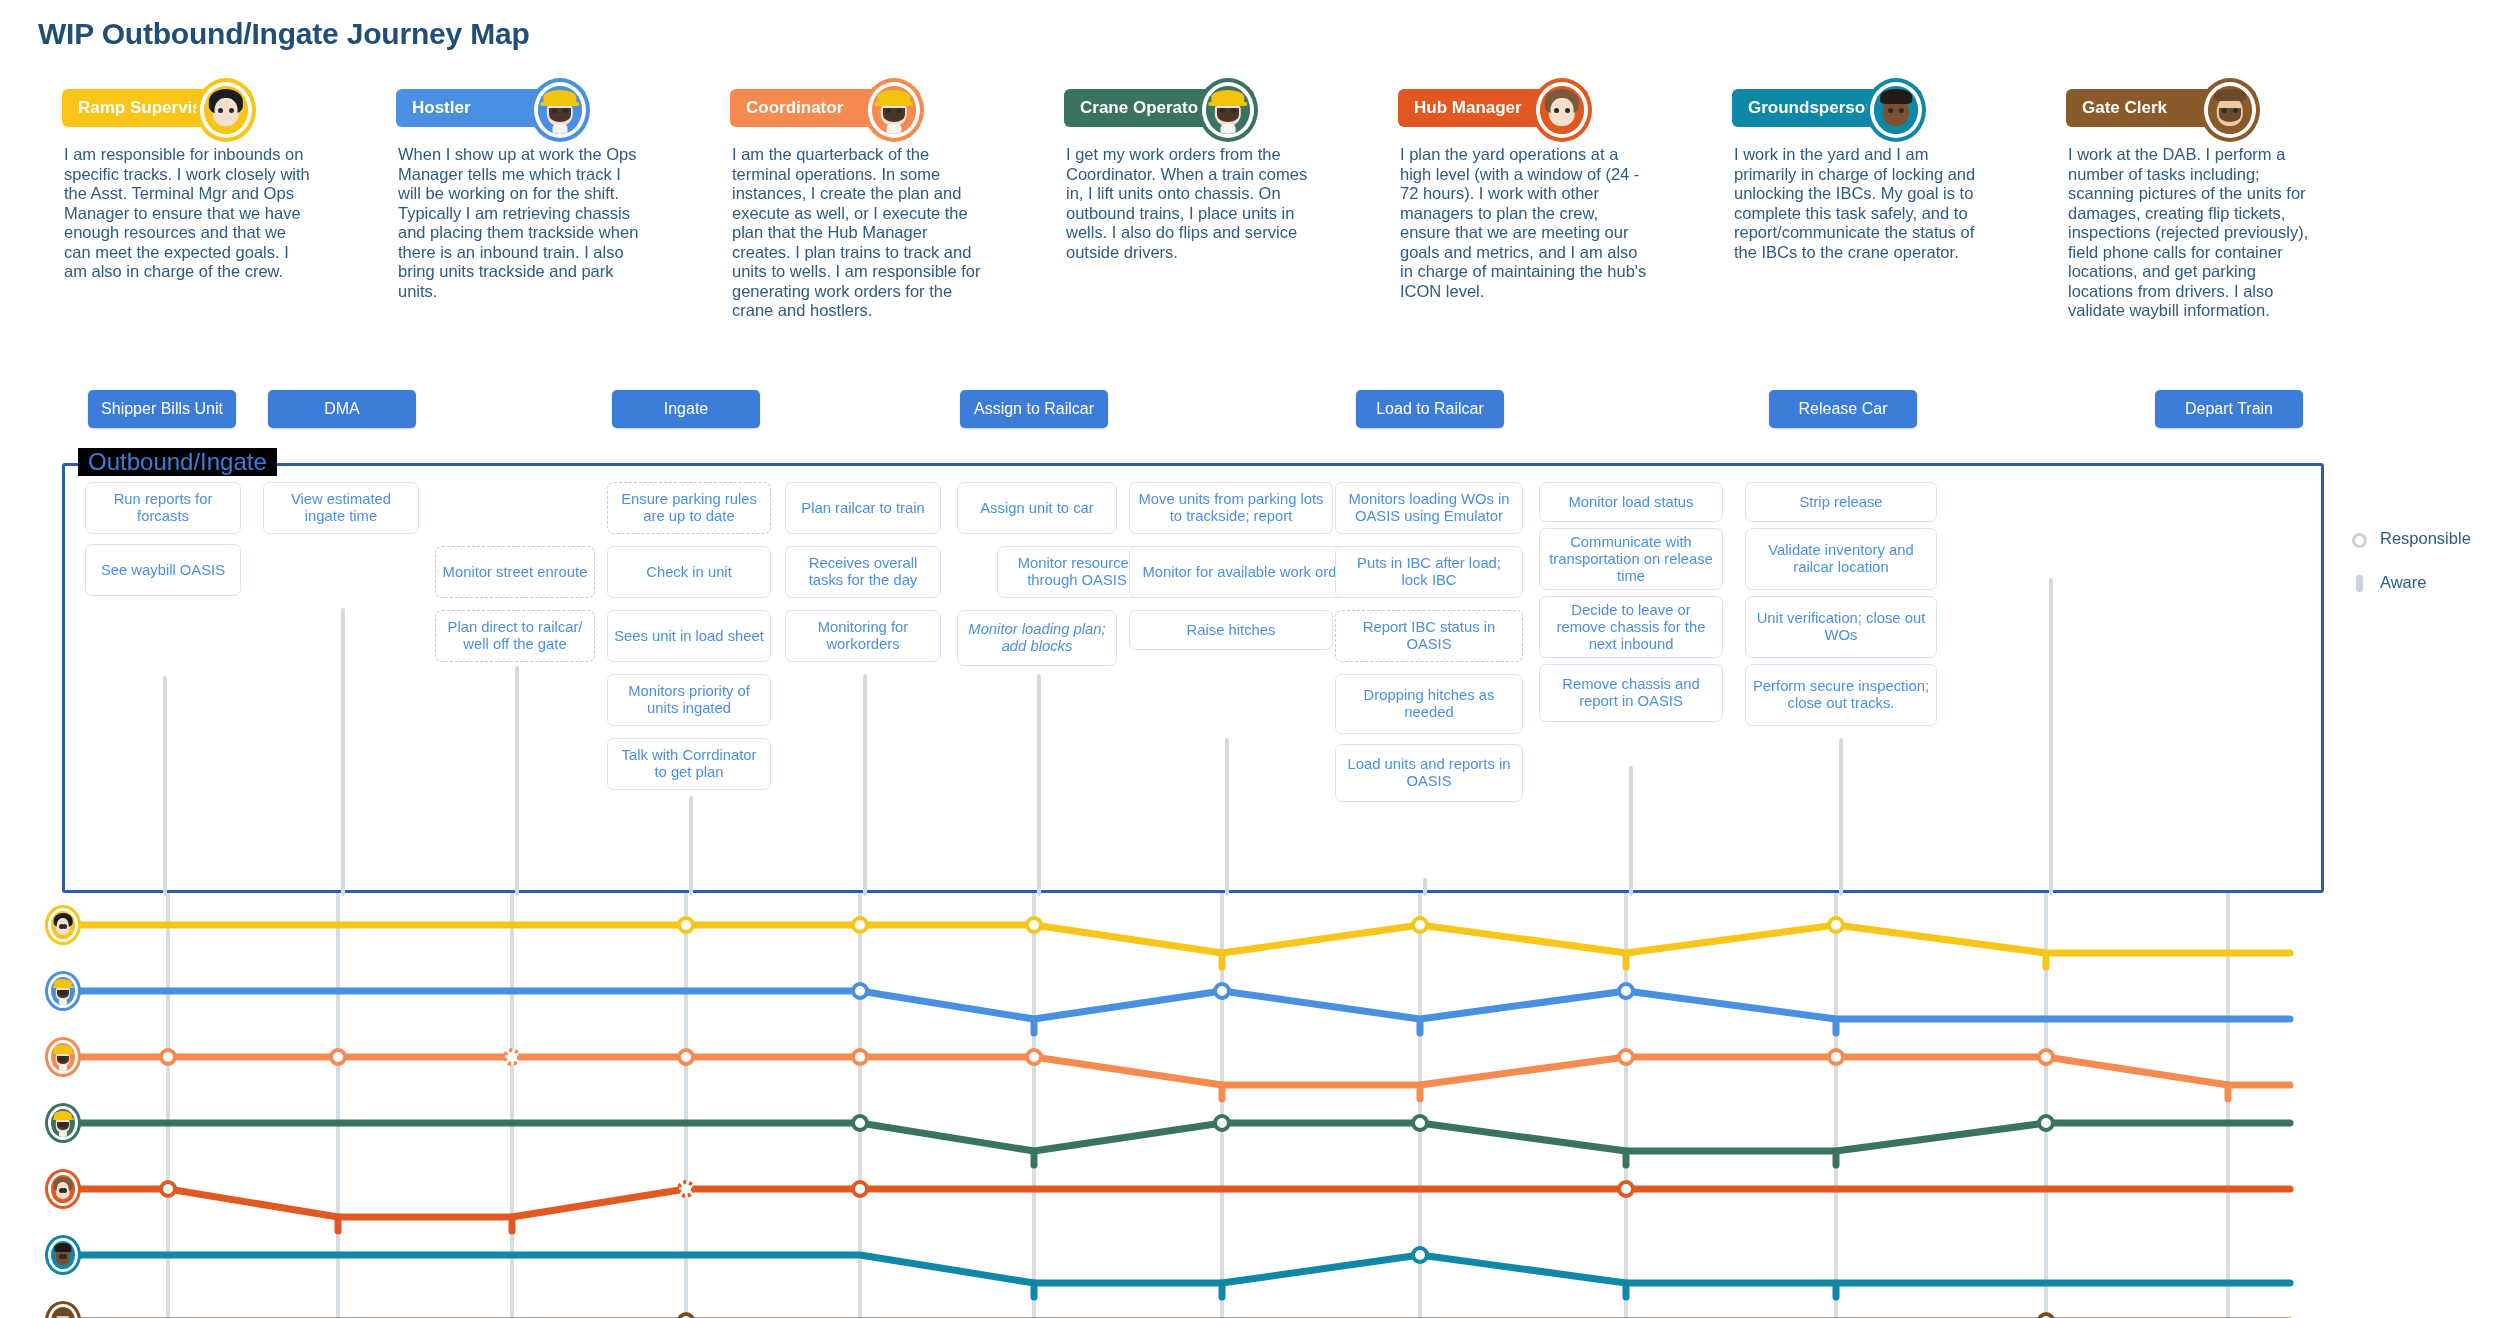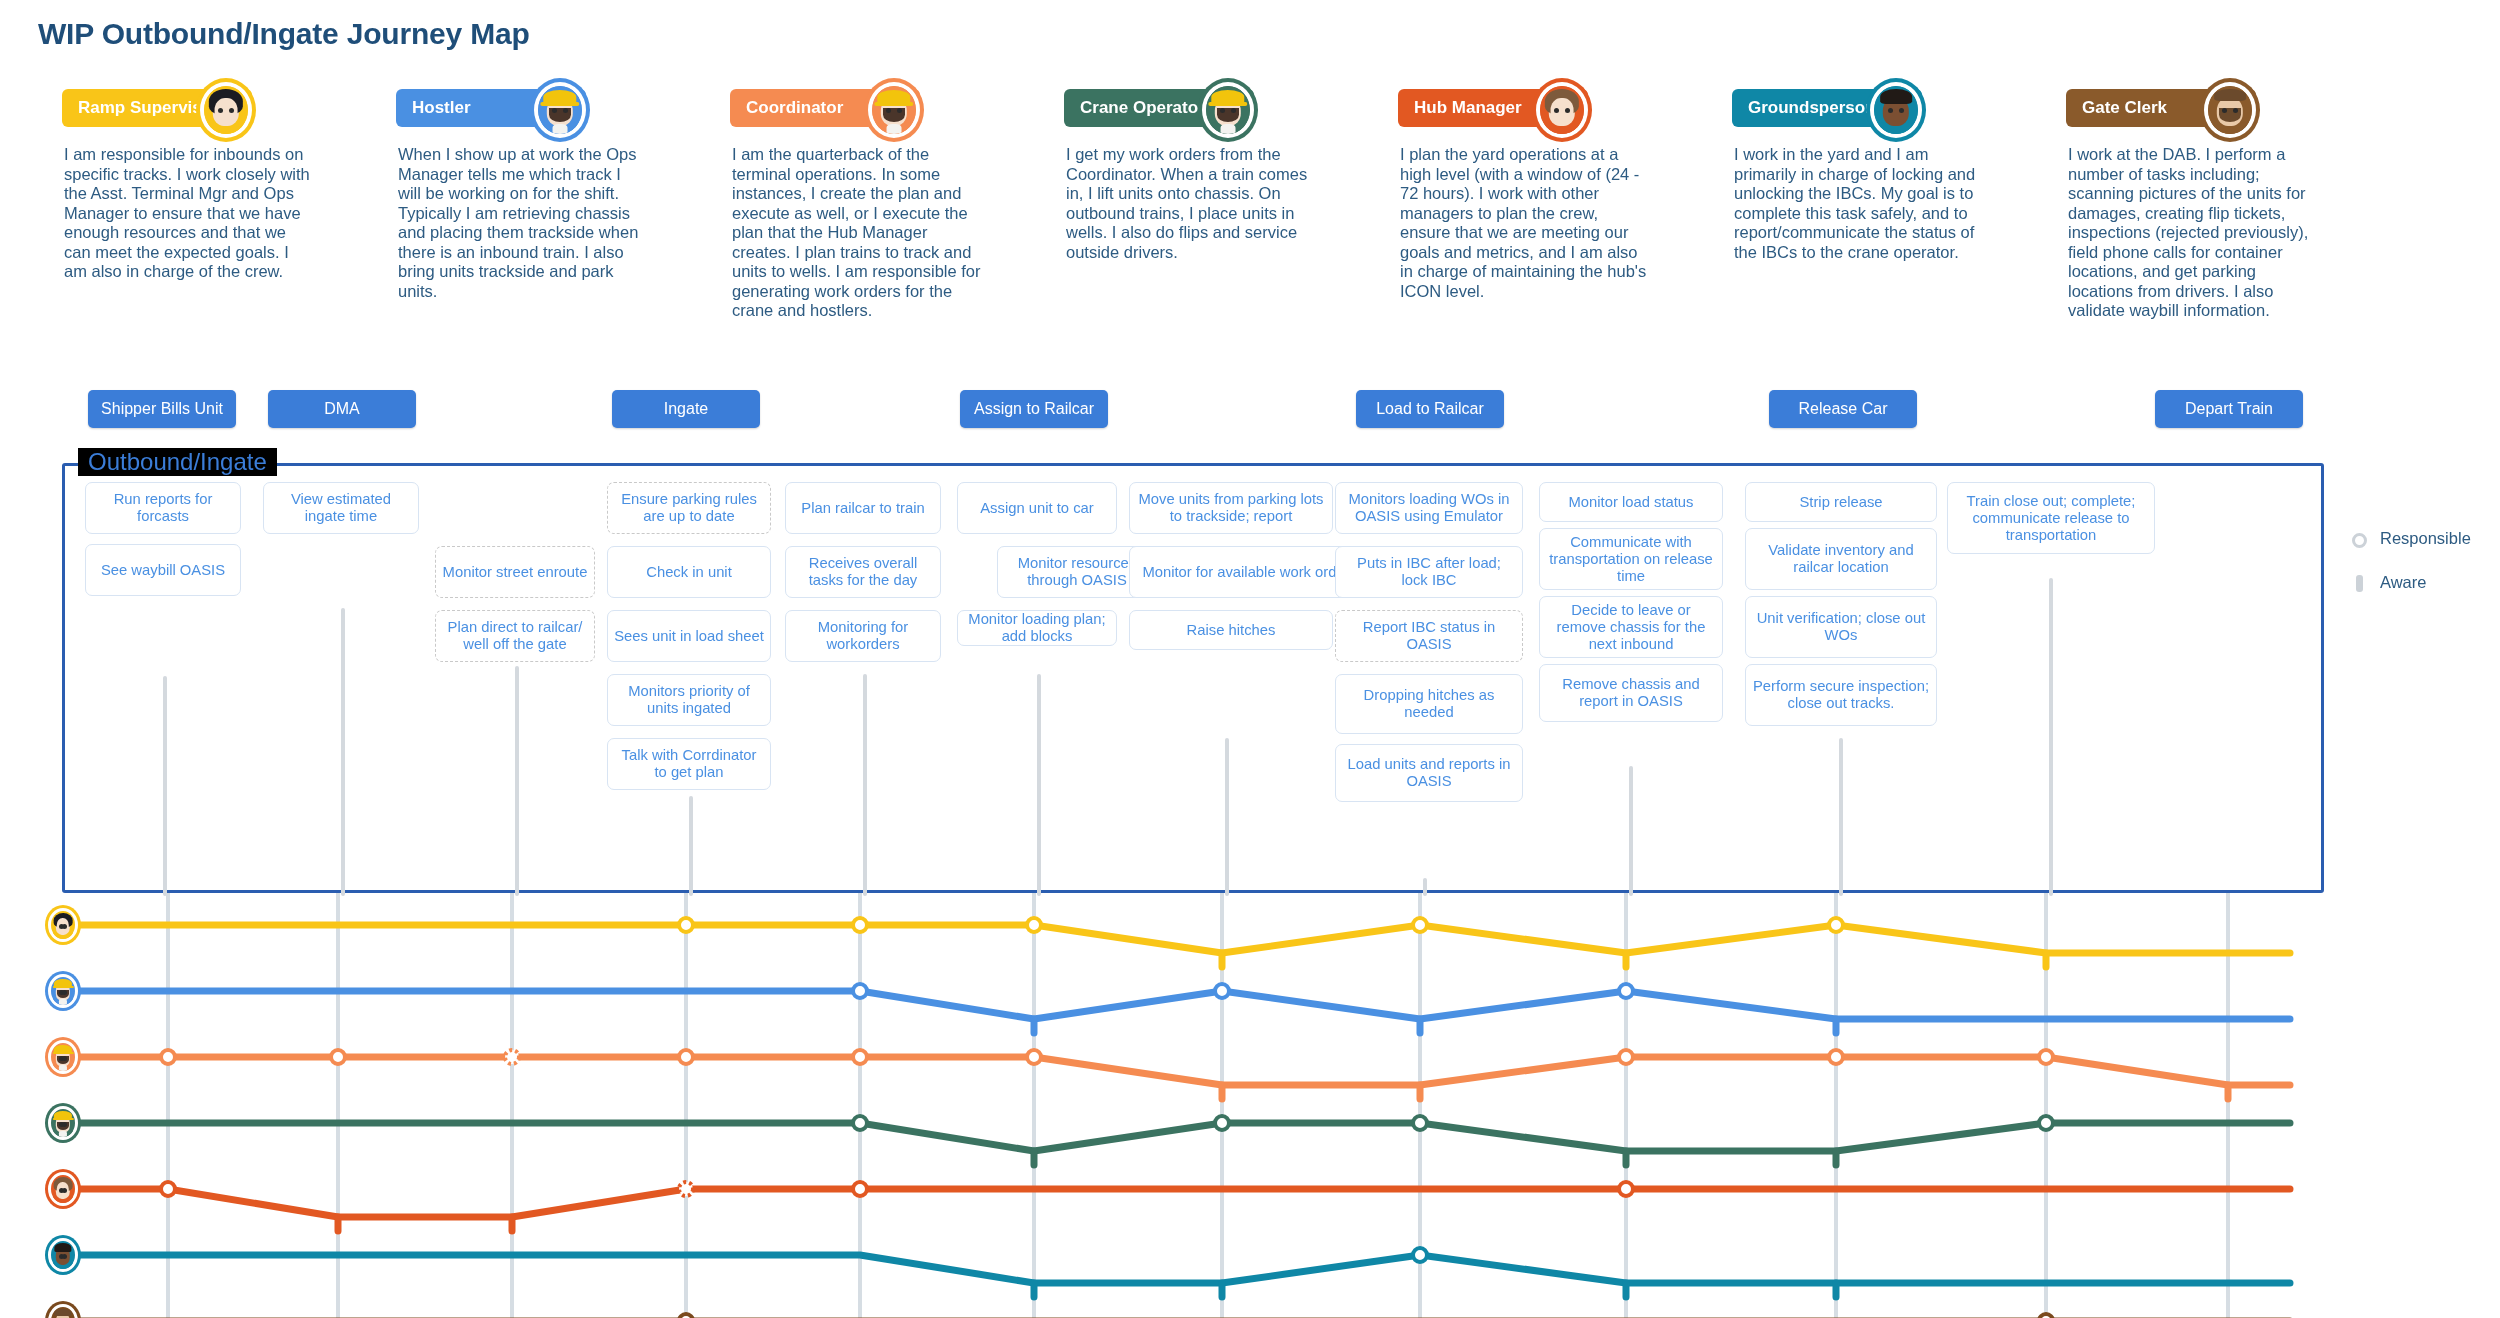--- a/index.html
+++ b/index.html
@@ -330,21 +330,21 @@
     <div class="task-card" style="left: 720px; top: 144px; width: 156px; height: 52px;">
       <span>Monitoring for workorders</span>
     </div>
     <div class="col-rule" style="left: 798px; top: 208px; height: 222px;"></div>
     <div class="task-card" style="left: 892px; top: 16px; width: 160px; height: 52px;">
       <span>Assign unit to car</span>
     </div>
     <div class="task-card" style="left: 892px; top: 80px; width: 160px; height: 52px; margin-left: 40px;">
       <span>Monitor resources through OASIS</span>
     </div>
-    <div class="task-card" style="left: 892px; top: 144px; width: 160px; height: 36px;">
+    <div class="task-card" style="left: 892px; top: 144px; width: 160px; height: 56px; font-style: italic;">
       <span>Monitor loading plan; add blocks</span>
     </div>
     <div class="col-rule" style="left: 972px; top: 208px; height: 222px;"></div>
     <div class="task-card" style="left: 1064px; top: 16px; width: 204px; height: 52px;">
       <span>Move units from parking lots to trackside; report</span>
     </div>
     <div class="task-card" style="left: 1064px; top: 80px; width: 234px; height: 52px;">
       <span>Monitor for available work order</span>
     </div>
     <div class="task-card" style="left: 1064px; top: 144px; width: 204px; height: 40px;">
@@ -386,23 +386,20 @@
     <div class="task-card" style="left: 1680px; top: 62px; width: 192px; height: 62px;">
       <span>Validate inventory and railcar location</span>
     </div>
     <div class="task-card" style="left: 1680px; top: 130px; width: 192px; height: 62px;">
       <span>Unit verification; close out WOs</span>
     </div>
     <div class="task-card" style="left: 1680px; top: 198px; width: 192px; height: 62px;">
       <span>Perform secure inspection; close out tracks.</span>
     </div>
     <div class="col-rule" style="left: 1774px; top: 272px; height: 158px;"></div>
-    <div class="task-card" style="left: 1882px; top: 16px; width: 208px; height: 72px;">
-      <span>Train close out; complete; communicate release to transportation</span>
-    </div>
     <div class="col-rule" style="left: 1984px; top: 112px; height: 318px;"></div>
   </div>
 
 <div id="legend">
   <div class="legend-row">
     <span class="legend-mark-resp"></span>
     <span class="legend-label">Responsible</span>
   </div>
   <div class="legend-row">
     <span class="legend-mark-aware"></span>

